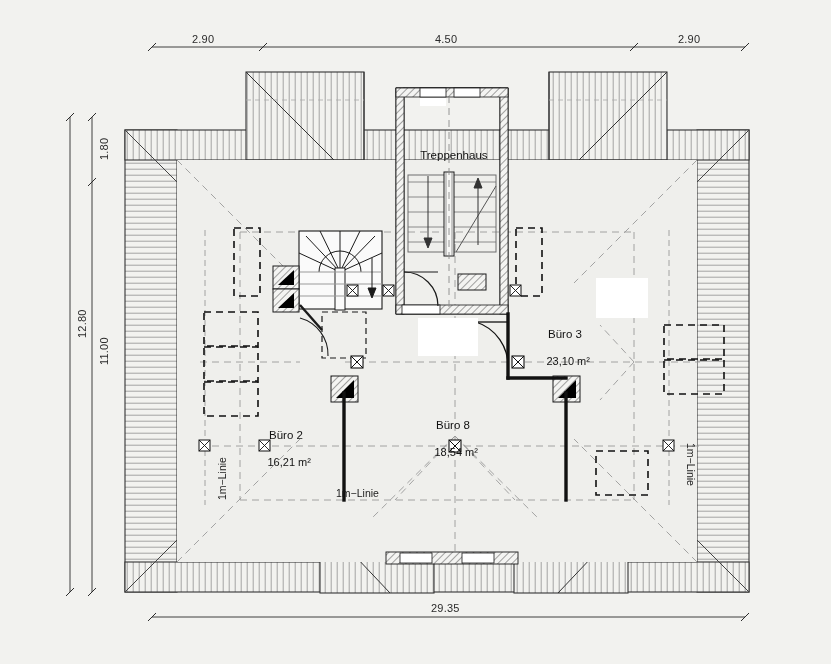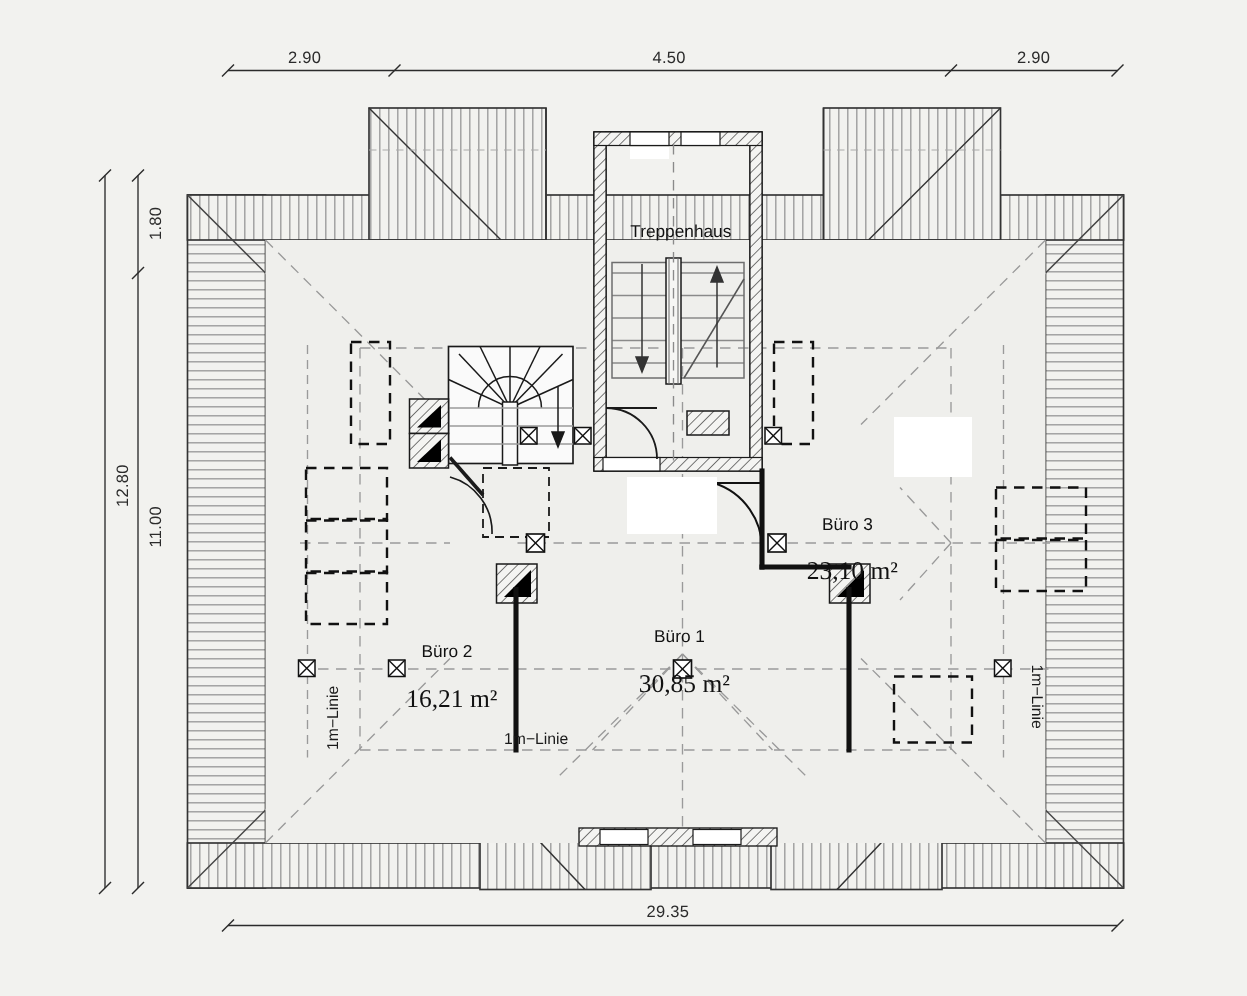--- a/index.html
+++ b/index.html
@@ -14,21 +14,21 @@
   .lbl{
     position:absolute;
     font-family:"Liberation Sans", sans-serif;
     color:#1a1a1a;
     white-space:pre;
     line-height:1.15;
   }
   .dim{font-size:11px;color:#2b2b2b;letter-spacing:.2px;}
   .room{font-size:11.5px;text-align:center;color:#111;}
   .room b{font-weight:normal;display:block;}
-  .sub{font-size:17px;font-family:Liberation Serif, serif;}
+  .sub{font-size:11px;}
   .rot-l{transform:rotate(-90deg);transform-origin:0 0;}
   .rot-r{transform:rotate(90deg);transform-origin:0 0;}
   .tiny{font-size:10.5px;}
 </style>
 </head>
 <body>
 
 <svg id="plan" viewBox="0 0 831 664" xmlns="http://www.w3.org/2000/svg">
   <defs>
 
@@ -352,30 +352,30 @@
 <div class="lbl dim" style="left:431px;top:602px;">29.35</div>
 
 <div class="lbl dim rot-l" style="left:98px;top:160px;">1.80</div>
 <div class="lbl dim rot-l" style="left:76px;top:338px;">12.80</div>
 <div class="lbl dim rot-l" style="left:98px;top:365px;">11.00</div>
 
 <div class="lbl room" style="left:414px;top:136px;width:51px;">
   <span>Treppenhaus</span>
 </div>
 
-<div class="lbl room" style="left:524px;top:318px;width:82px;">
+<div class="lbl room" style="left:524px;top:302px;width:82px;">
   <b>Büro 3</b>
   <span class="sub">23,10 m²</span>
 </div>
 
 <div class="lbl room" style="left:412px;top:393px;width:82px;">
-  <b>Büro 1</b>
-  <span class="sub">30,85 m²</span>
+  <b>Büro 8</b>
+  <span class="sub">18,54 m²</span>
 </div>
 
-<div class="lbl room" style="left:257px;top:403px;width:82px;">
+<div class="lbl room" style="left:245px;top:403px;width:82px;">
   <b>Büro 2</b>
   <span class="sub">16,21 m²</span>
 </div>
 
 <div class="lbl tiny rot-l" style="left:216px;top:500px;">1m−Linie</div>
 <div class="lbl tiny rot-r" style="left:697px;top:443px;">1m−Linie</div>
 <div class="lbl tiny" style="left:336px;top:487px;">1m−Linie</div>
 
 </body></html>

